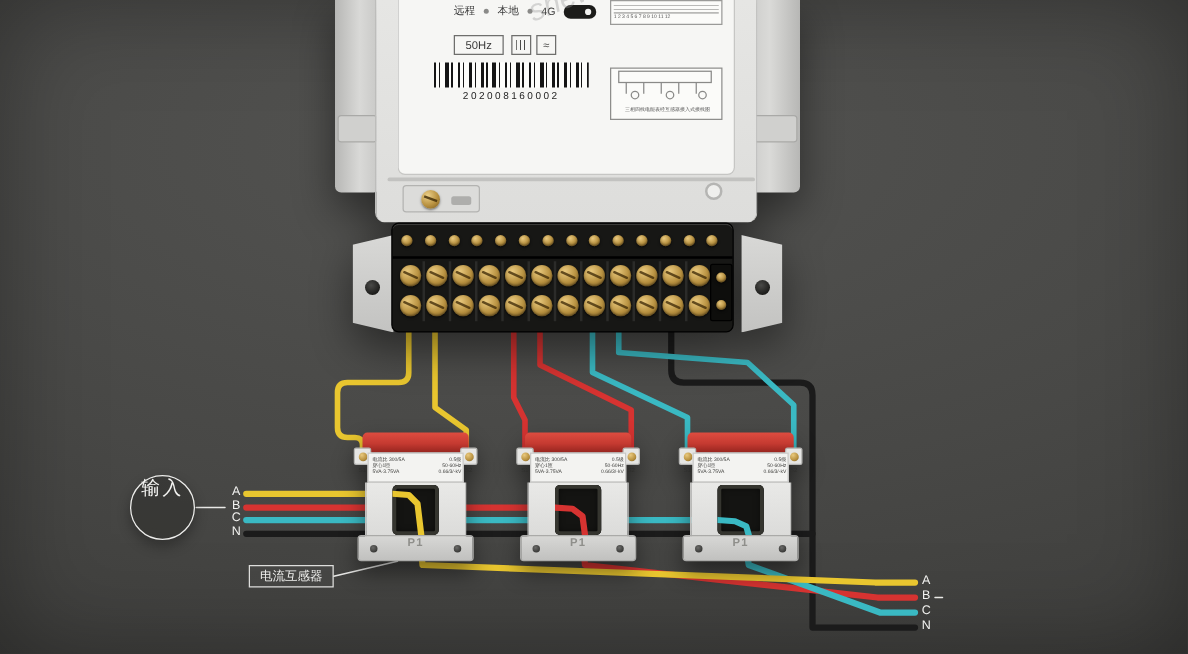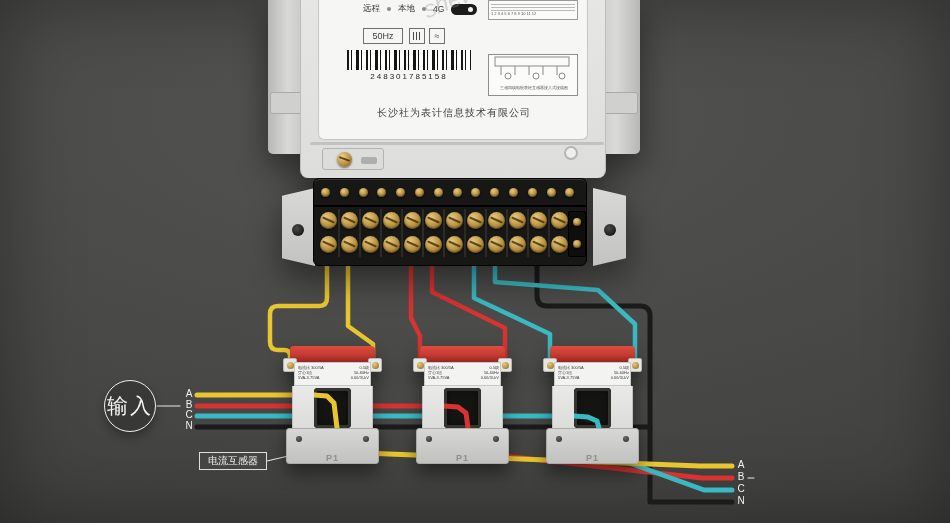--- a/index.html
+++ b/index.html
@@ -61,34 +61,34 @@
   
   .ct{position:absolute;top:346px;width:93px;height:103px;filter:drop-shadow(0 9px 9px rgba(0,0,0,.45));}
   .ct>div{position:absolute;}
   .ct-cap{left:4px;top:0;width:85px;height:16px;border-radius:4px 4px 1px 1px;background:linear-gradient(180deg,#de4c40,var(--ct-cap) 55%,#96251f);}
   .ct-plate{left:8px;top:16px;width:77px;height:24px;background:#f3f3f1;border:1px solid #c8c8c6;overflow:hidden;}
   .ct-spec{position:absolute;left:3px;top:2px;width:142px;transform:scale(.5);transform-origin:0 0;font-size:8px;line-height:10px;color:#3c3c3a;white-space:nowrap;}
   .ct-spec .r{display:flex;justify-content:space-between;}
   .ct-body{left:6px;top:40px;width:81px;height:44px;background:linear-gradient(180deg,#e9e9e7,#dbdbd9);border-left:1px solid #c0c0be;border-right:1px solid #c0c0be;}
   .ct-window{left:28px;top:42px;width:37px;height:40px;background:#141412;border-radius:4px;box-shadow:inset 0 0 0 3px #35352f, inset 0 0 8px #000;}
   .ct-window svg{position:absolute;left:0;top:0;}
-  .ct-base{left:0;top:82px;width:93px;height:36px;background:linear-gradient(180deg,#d7d7d5,#c1c1bf);border:1px solid #aaaaa8;border-radius:3px;display:flex;align-items:flex-end;justify-content:center;}
+  .ct-base{left:0;top:82px;width:93px;height:21px;background:linear-gradient(180deg,#d7d7d5,#c1c1bf);border:1px solid #aaaaa8;border-radius:3px;display:flex;align-items:flex-start;justify-content:center;}
   .p1{font-size:9px;font-weight:bold;letter-spacing:1px;color:#8f8f8b;}
   .base-screw{position:absolute;top:7px;width:6px;height:6px;border-radius:50%;background:radial-gradient(circle at 40% 35%,#6b6b69,#3a3a38 70%);}
   .base-screw.l{left:9px;} .base-screw.r{right:9px;}
   .ct-tab{top:12px;width:14px;height:14px;background:#e6e6e4;border:1px solid #b6b6b4;border-radius:2px;}
   .ct-tab.tl{left:-3px;} .ct-tab.tr{left:82px;}
   .tab-screw{position:absolute;left:3px;top:3px;width:7px;height:7px;border-radius:50%;background:radial-gradient(circle at 35% 30%,#e9c97e,var(--brass) 60%,#79591f);}
   .ct-s{position:absolute;top:27px;width:20px;text-align:center;font-size:8px;color:#2e2e2c;transform:scale(.6);transform-origin:center top;}
   .ct-s.s1{left:-6px;} .ct-s.s2{left:79px;}
 
   
   .io-circle{position:absolute;width:52px;height:52px;border-radius:50%;border:1.5px solid #ededeb;
-    background:rgba(25,25,23,.30);display:flex;align-items:center;justify-content:center;
-    color:#f5f5f3;font-size:21px;letter-spacing:2px;box-shadow:0 5px 10px rgba(0,0,0,.3);}
+    background:rgba(25,25,23,.30);display:flex;align-items:flex-start;justify-content:center;
+    color:#f5f5f3;font-size:15px;letter-spacing:2px;box-shadow:0 5px 10px rgba(0,0,0,.3);}
   .phase{position:absolute;width:12px;text-align:center;font-size:10px;color:#f2f2f0;}
   .callout{position:absolute;left:199px;top:452px;width:68px;height:18px;border:1px solid #dededc;
     color:#f0f0ee;font-size:10px;display:flex;align-items:center;justify-content:center;background:rgba(90,90,88,.15);}
 </style>
 </head>
 <body>
 
 <div class="stage">
 
   <svg class="wires" width="950" height="523" viewBox="0 0 950 523">
@@ -129,22 +129,21 @@
         <span class="led"></span>
         <span>本地</span>
         <span class="led"></span>
         <span>4G</span>
         <span class="pill"></span>
       </div>
       <div class="freq-box">50Hz</div>
       <div class="icon-bars" style="left:90px"></div>
       <div class="icon-box" style="left:110px">≈</div>
       <div class="barcode"></div>
-      <div class="barcode-num">248301785158</div>
-      <div class="company">长沙社为表计信息技术有限公司</div>
+      <div class="barcode-num">202008160002</div>
       <div class="watermark">shewei</div>
       <div class="np-top">
         <div class="np-lines"></div>
         <div class="np-numbers">1 2 3 4 5 6 7 8 9 10 11 12</div>
       </div>
       <div class="np-diagram">
         <svg width="86" height="28" viewBox="0 0 86 28">
           <g stroke="#8a8a88" stroke-width="1" fill="none">
             <rect x="6" y="2" width="74" height="9"></rect>
             <path d="M12 11 V20 M26 11 V20 M40 11 V20 M54 11 V20 M68 11 V20"></path>

